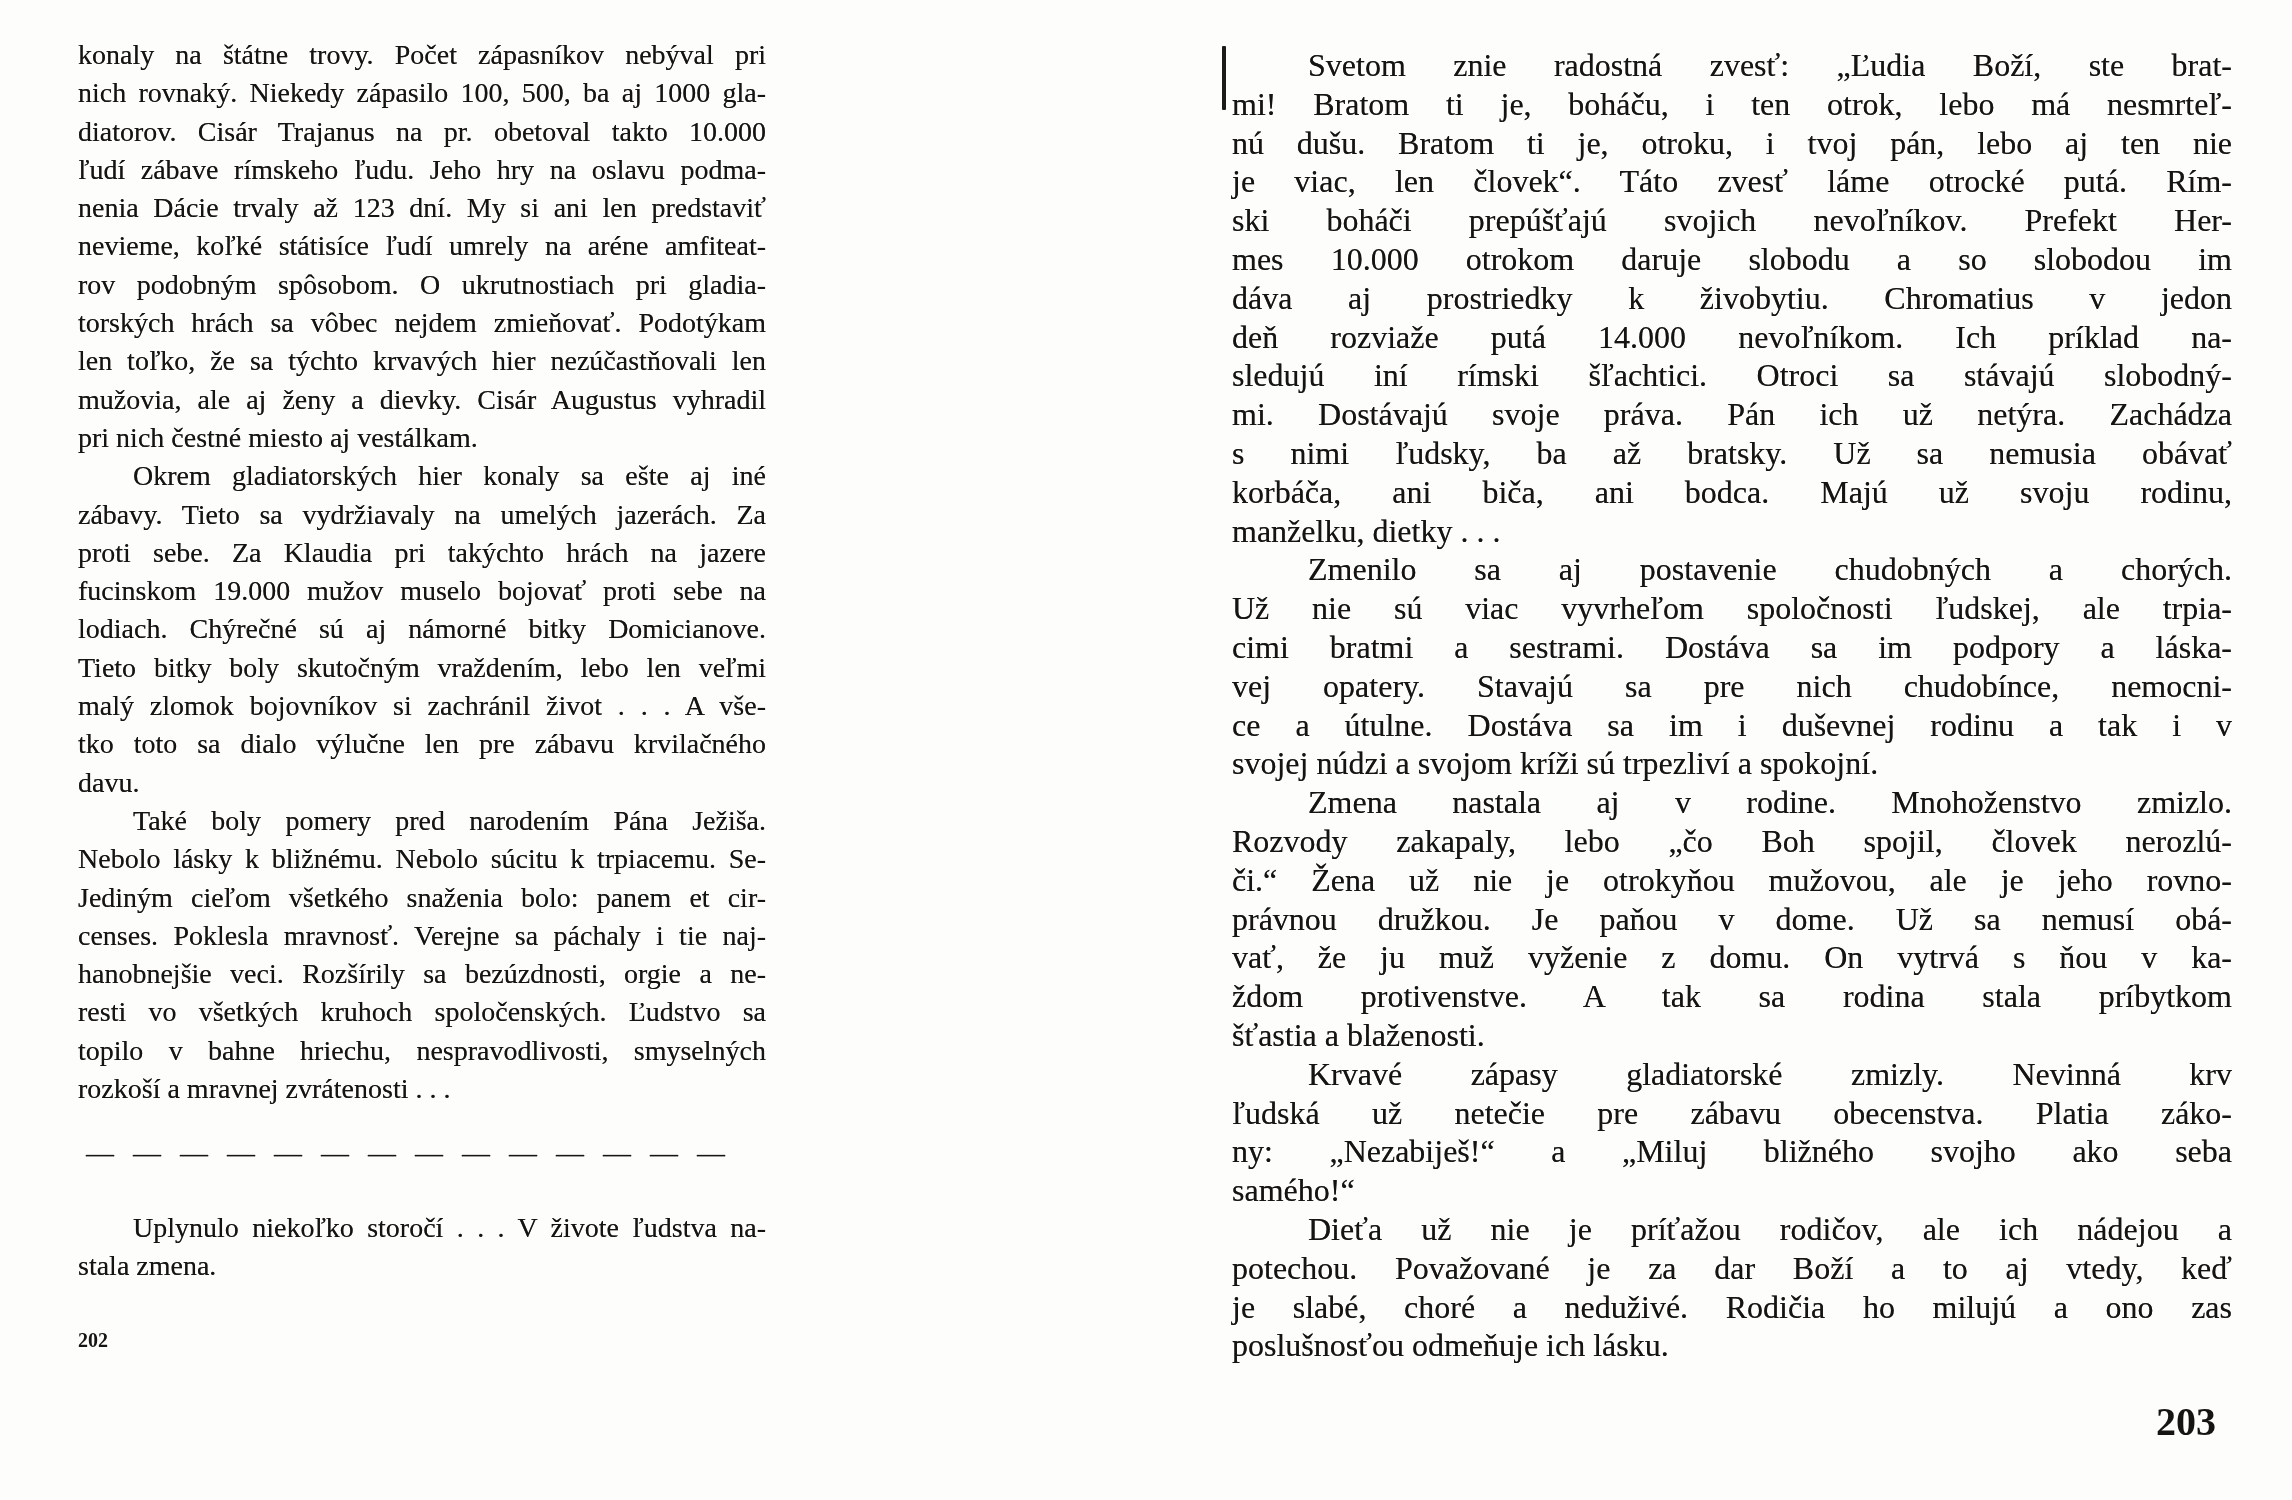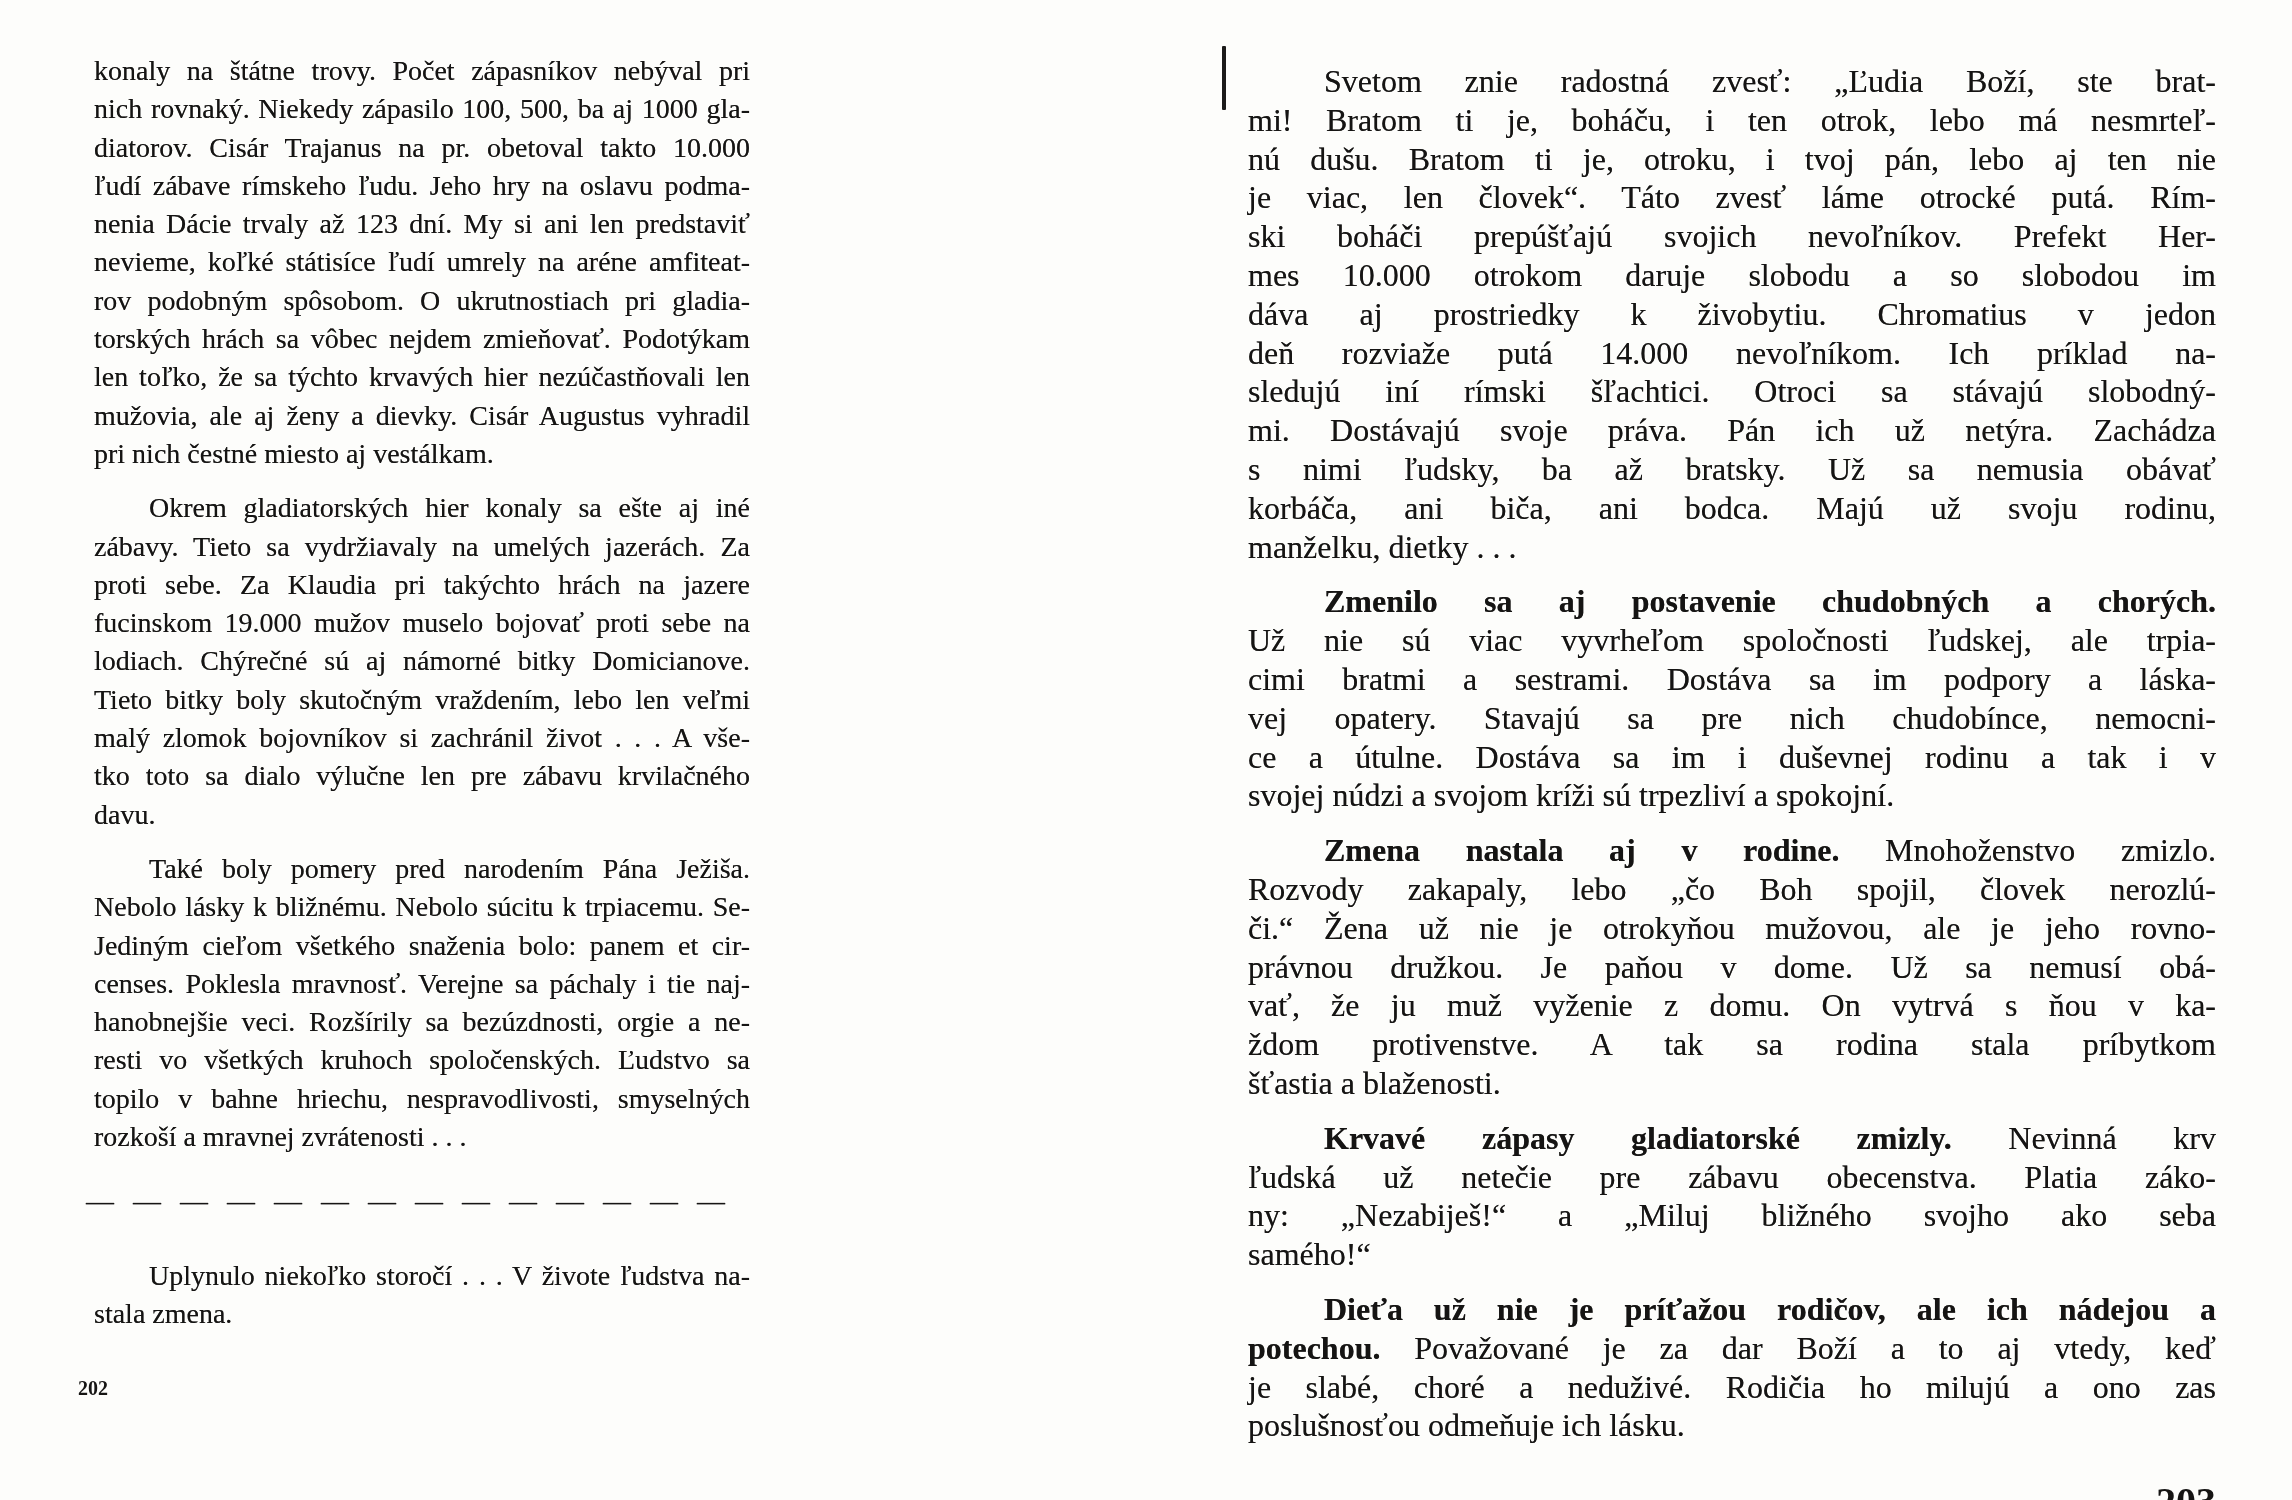--- a/index.html
+++ b/index.html
@@ -5,29 +5,29 @@
   html,body{margin:0;padding:0;}
   body{
     width:2292px;height:1500px;position:relative;overflow:hidden;
     background:#fdfdfb;color:#151413;
     font-family:"Liberation Serif","DejaVu Serif",serif;
   }
   .page{position:absolute;}
   .page-left{left:78px;top:36px;width:688px;font-size:28px;line-height:38.3px;}
   .page-right{left:1232px;top:46px;width:1000px;font-size:32px;line-height:38.8px;}
   .text-col{text-shadow:0 0 0.5px rgba(20,20,19,0.65);}
-  .para{margin:16px;}
+  .para{margin:0;}
   .line{text-align:left;white-space:normal;}
   .line.fill{text-align:justify;text-align-last:justify;text-justify:inter-word;}
   .para.indent > .line:first-child{text-indent:var(--indent,55px);}
   .page-left .para.indent > .line:first-child{--indent:55px;}
   .page-right .para.indent > .line:first-child{--indent:76px;}
   .r{font-style:normal;font-weight:normal;}
   .i{}
-  .b{font-weight:bold;}
+  .b{font-weight:normal;}
   .separator{
     margin:26px 0 36px 8px;font-size:28px;letter-spacing:2px;word-spacing:8px;
     white-space:nowrap;color:#161514;
   }
   .page-num{font-weight:bold;}
   .num-left{margin-top:36px;font-size:20px;text-align:left;}
   .num-right{margin-top:38px;font-size:40px;text-align:right;padding-right:16px;}
   .margin-mark{
     position:absolute;left:1222px;top:46px;width:4px;height:64px;
     background:#1c1b1a;border-radius:1px;

